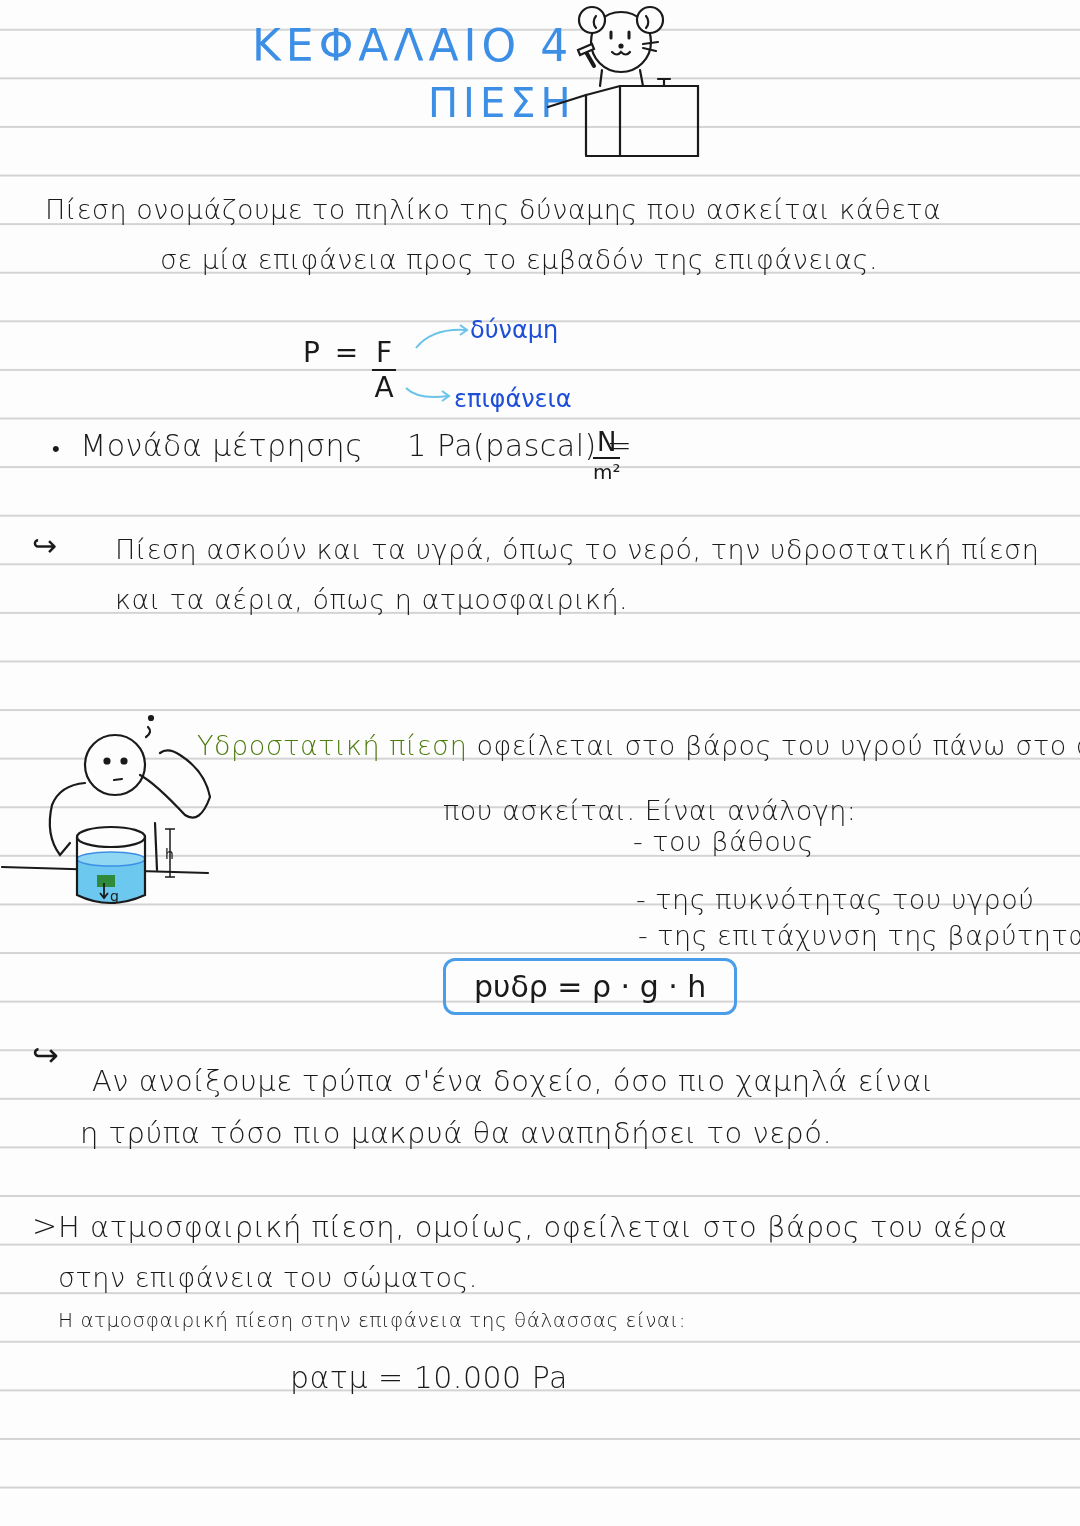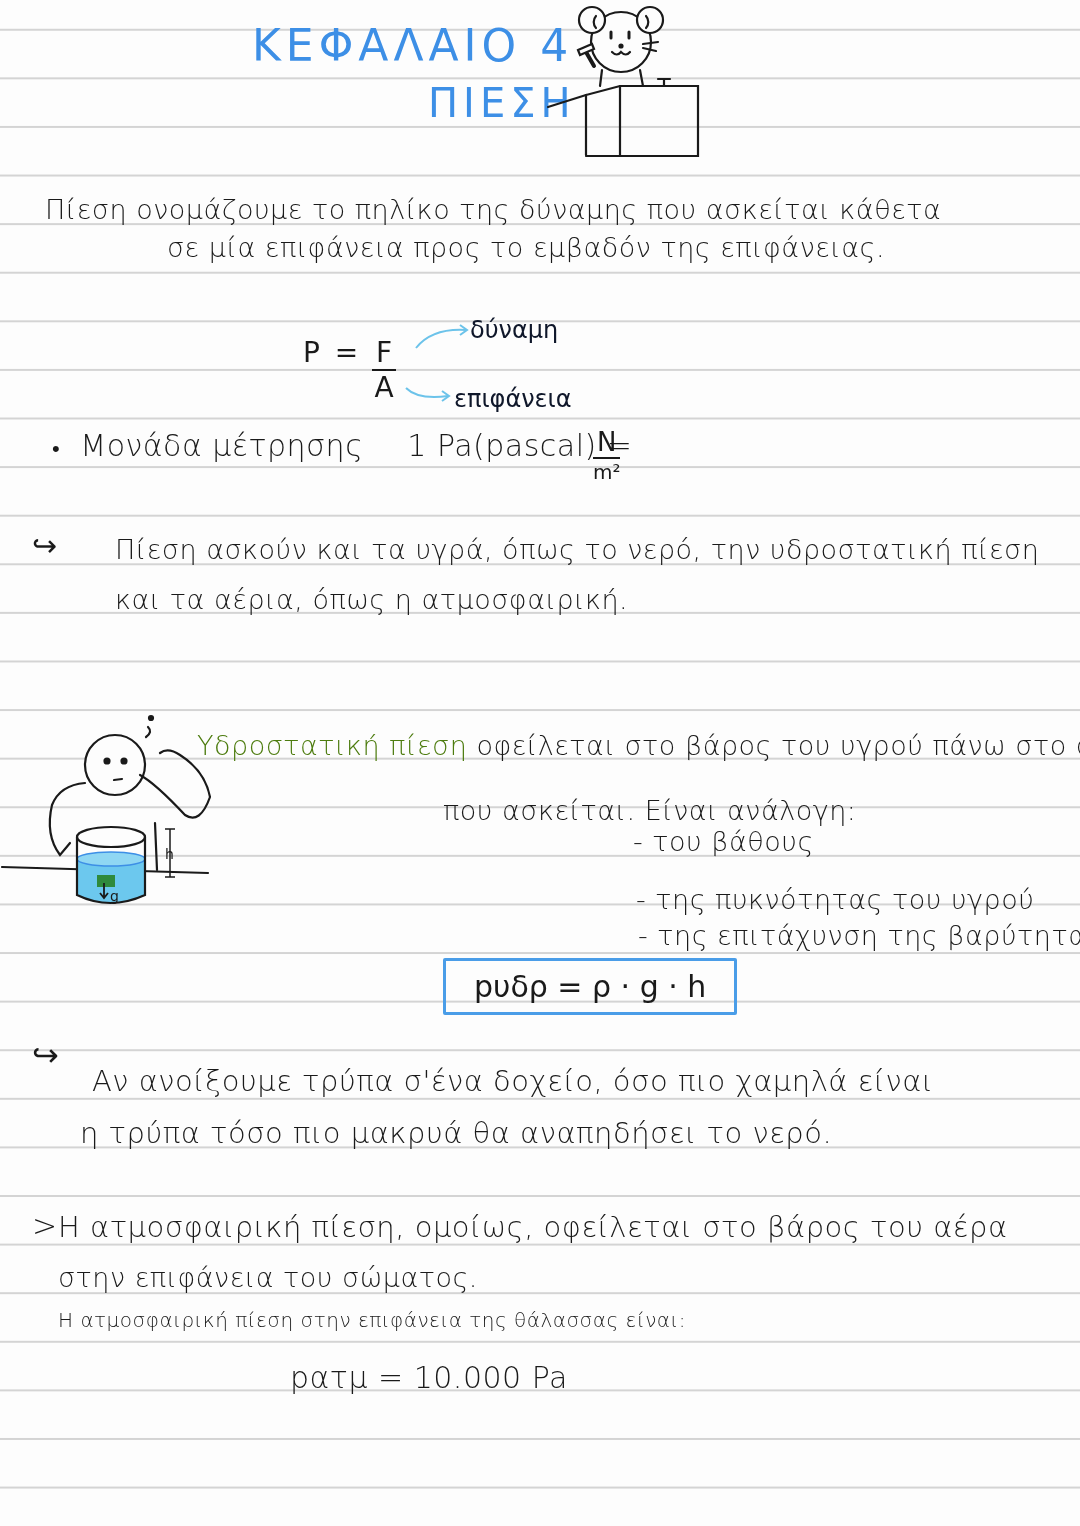--- a/index.html
+++ b/index.html
@@ -20,28 +20,28 @@
       background-position: 0 0;
     }
     .abs { position: absolute; white-space: nowrap; }
     .hand { font-family: "DejaVu Sans", sans-serif; font-weight: 300; letter-spacing: 0.5px; }
     .title {
       color: #3d8fe6; font-family: "DejaVu Sans", sans-serif;
       font-size: 44px; letter-spacing: 5px; font-weight: 400;
     }
     .subtitle { color: #3d8fe6; font-size: 40px; letter-spacing: 5px; }
     .body-text { font-size: 27px; }
-    .annot { color: #0f172a; font-size: 24px; }
+    .annot { color: #1d4ed8; font-size: 24px; }
     .blue-term { color: #4d7c0f; }
     .formula { font-size: 28px; }
     .fraction { display: inline-flex; flex-direction: column; align-items: center; vertical-align: middle; }
     .fraction .num { border-bottom: 2px solid #1a1a1a; padding: 0 4px; line-height: 1.1; }
     .fraction .den { line-height: 1.1; padding-top: 2px; }
     .formula-box {
-      border: 3px solid #4a9de8; border-radius: 2px;
+      border: 3px solid #4a9de8; border-radius: 12px;
       padding: 8px 28px; font-size: 30px; background: transparent;
     }
     svg { position: absolute; overflow: visible; }
   </style>
 </head>
 <body>
 
 <div class="ruled"></div>
 
 <div class="abs title" style="left:252px; top:20px;">ΚΕΦΑΛΑΙΟ 4</div>
@@ -69,21 +69,21 @@
     <circle cx="81" cy="46" r="1.5" fill="#1a1a1a"></circle>
 
     <path d="M103 44 L118 42 M103 48 L116 51"></path>
 
     <path d="M46 52 L54 66" stroke-width="4"></path>
     <path d="M38 50 L52 44 L54 49 L40 55 Z" fill="#fdfdfd"></path>
   </g>
 </svg>
 
 <div class="abs hand body-text" style="left:45px; top:194px;">Πίεση ονομάζουμε το πηλίκο της δύναμης που ασκείται κάθετα</div>
-<div class="abs hand body-text" style="left:160px; top:232px;margin-left:7px;">σε μία επιφάνεια προς το εμβαδόν της επιφάνειας.</div>
+<div class="abs hand body-text" style="left:160px; top:244px;">σε μία επιφάνεια προς το εμβαδόν της επιφάνειας.</div>
 
 <div class="abs formula" style="left:303px; top:336px;">
   <span>P</span>
   <span style="margin:0 6px;">=</span>
 </div>
 <div class="abs formula fraction" style="left:372px; top:338px;">
   <span class="num">F</span>
   <span class="den">A</span>
 </div>
 <svg style="left:412px; top:322px;" width="60" height="30">

